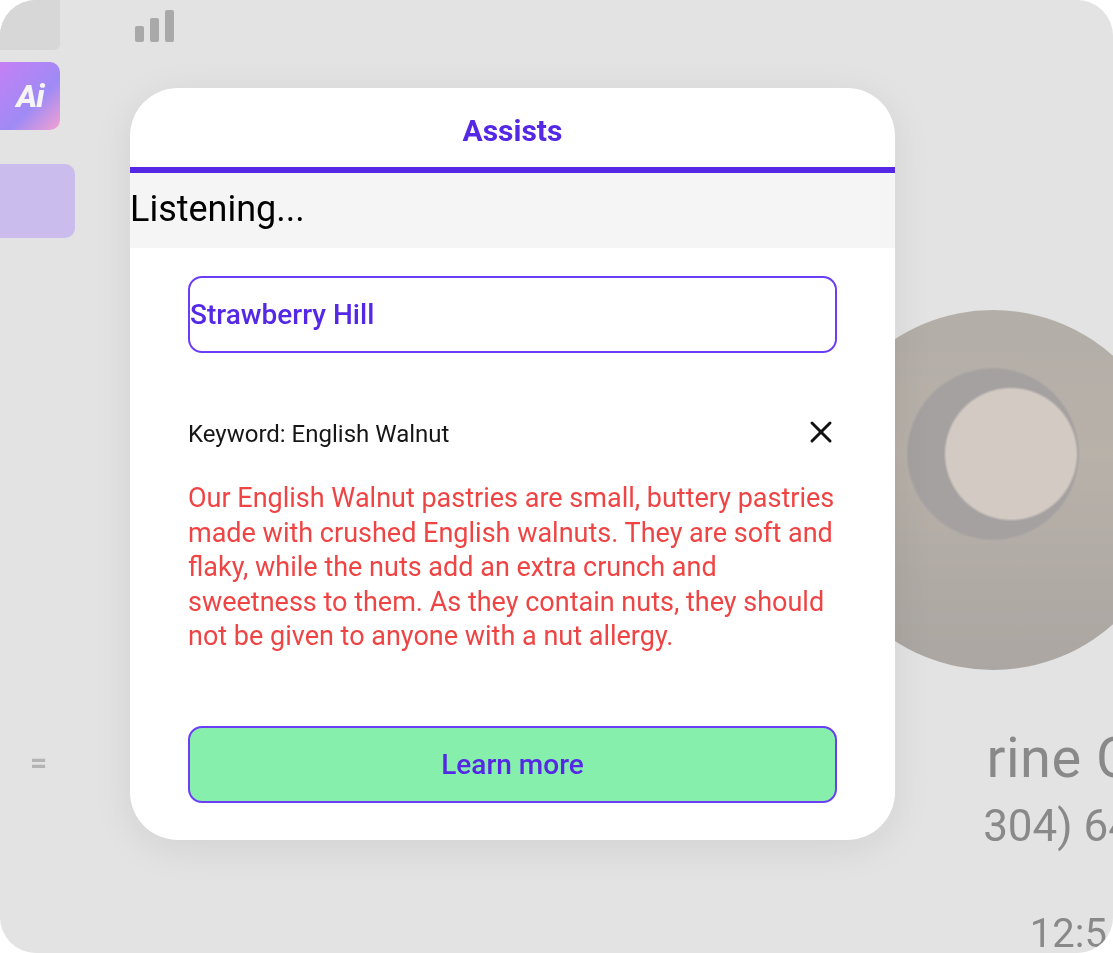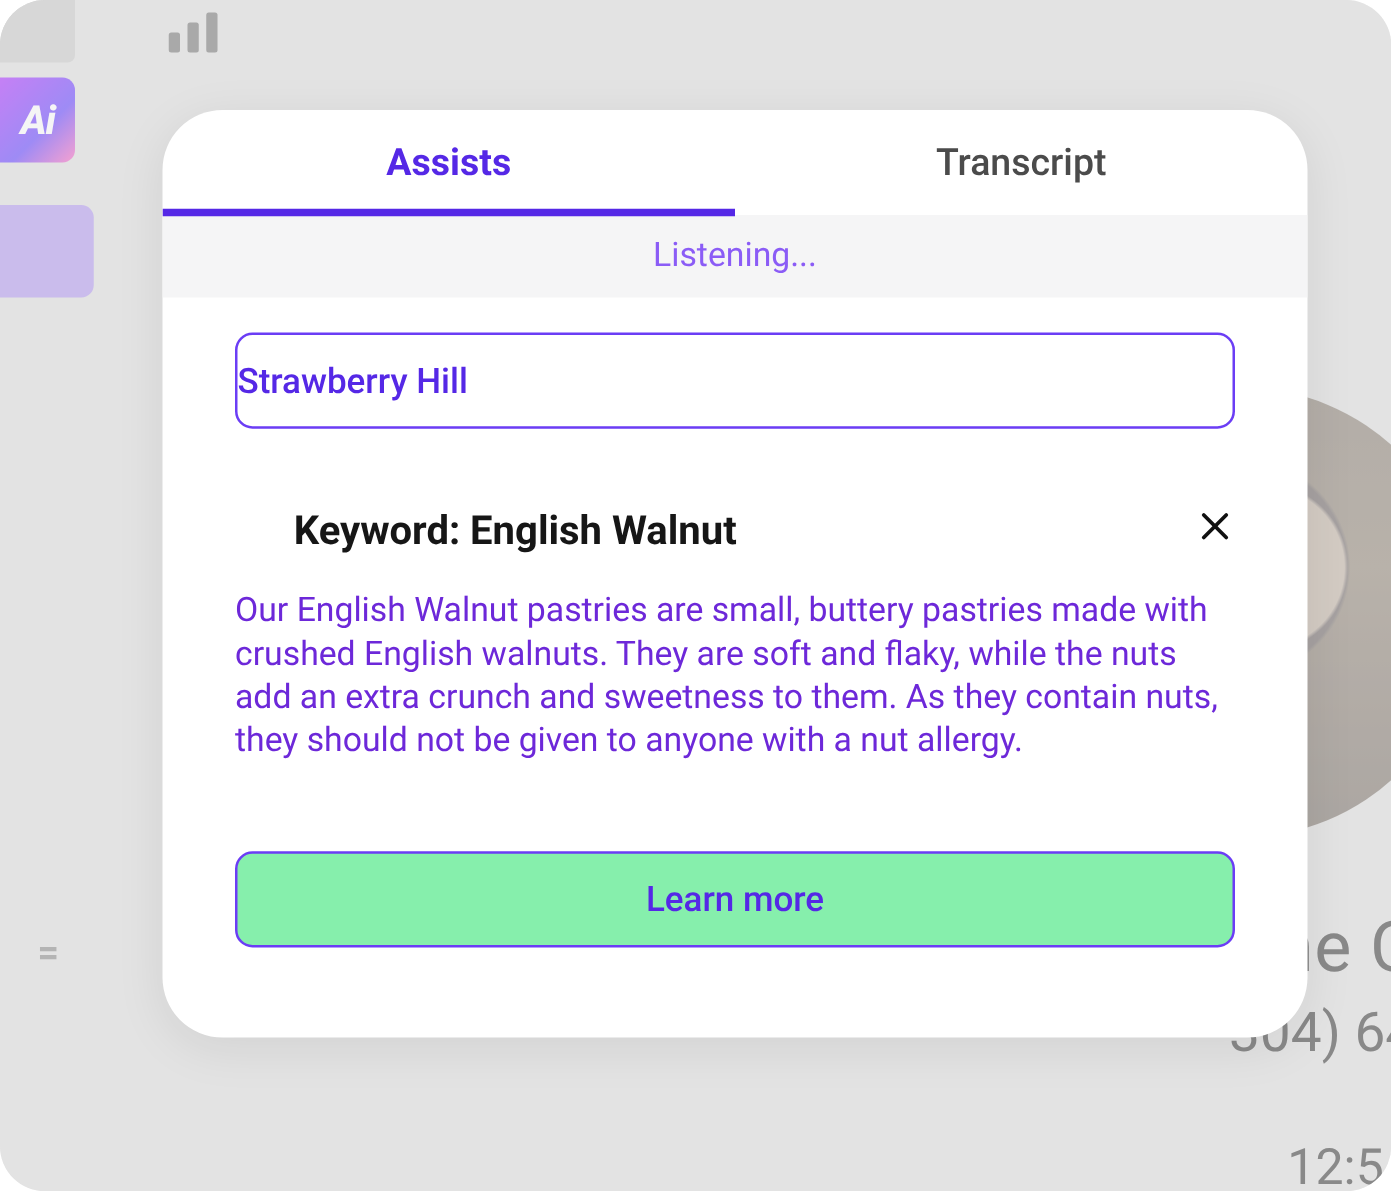--- a/index.html
+++ b/index.html
@@ -118,26 +118,26 @@
 
   .overlay {
     position: absolute;
     inset: 0;
     background: rgba(227,227,227,0.35);
   }
 
   .modal {
     position: absolute;
     left: 130px; top: 88px;
-    width: 916px;
+    width: 765px;
     background: #ffffff;
     border-radius: 48px;
     box-shadow: 0 8px 40px rgba(0,0,0,0.08);
     overflow: hidden;
-    padding-bottom: 72px;
+    padding-bottom: 37px;
   }
 
   .tabs {
     display: flex;
     height: 84px;
   }
   .tab {
     flex: 1;
     display: flex;
     align-items: center;
@@ -155,24 +155,23 @@
     content: "";
     position: absolute;
     left: 0; right: 0; bottom: -1px;
     height: 6px;
     background: #5528e6;
   }
   .tab.inactive { font-weight: 500; }
 
   .status-bar {
     background: #f5f5f6;
-    text-align: center;
     padding: 16px 0 18px;
-    color: #8b5cf6;
-    font-size: 27px;
+    color: #000000;
+    font-size: 36px;
   }
 
   .chip-row {
     padding: 28px 58px 0;
   }
   .chip {
     width: 100%;
     border: 2px solid #6b3df5;
     border-radius: 14px;
     background: #fff;
@@ -186,37 +185,36 @@
 
   .card {
     padding: 62px 58px 0;
   }
   .card-head {
     display: flex;
     align-items: center;
     justify-content: space-between;
   }
   .card-title {
-    font-size: 32px;
-    font-weight: 700;
+    font-size: 24px;
+    font-weight: 400;
     color: #161616;
-    margin-left: 47px;
   }
   .close-btn {
     font-size: 30px;
     line-height: 1;
     color: #111;
     cursor: pointer;
     padding: 4px;
   }
   .card-body {
     margin-top: 28px;
     font-size: 27px;
     line-height: 1.28;
-    color: #6d28d9;
+    color: #ef4444;
     font-weight: 400;
   }
   .learn-row {
     margin-top: 72px;
   }
   .learn-btn {
     width: 100%;
     border: 2px solid #6b3df5;
     border-radius: 14px;
     background: #86efac;
@@ -253,23 +251,20 @@
   <div class="bg-phone">304) 64</div>
   <div class="bg-time">12:5</div>
 
   <div class="overlay"></div>
 
   <div class="modal">
     <div class="tabs">
       <div class="tab active">
         <span>Assists</span>
       </div>
-      <div class="tab inactive">
-        <span>Transcript</span>
-      </div>
     </div>
 
     <div class="status-bar">
       <span>Listening...</span>
     </div>
 
     <div class="chip-row">
       <div class="chip">
         <span>Strawberry Hill</span>
       </div>

